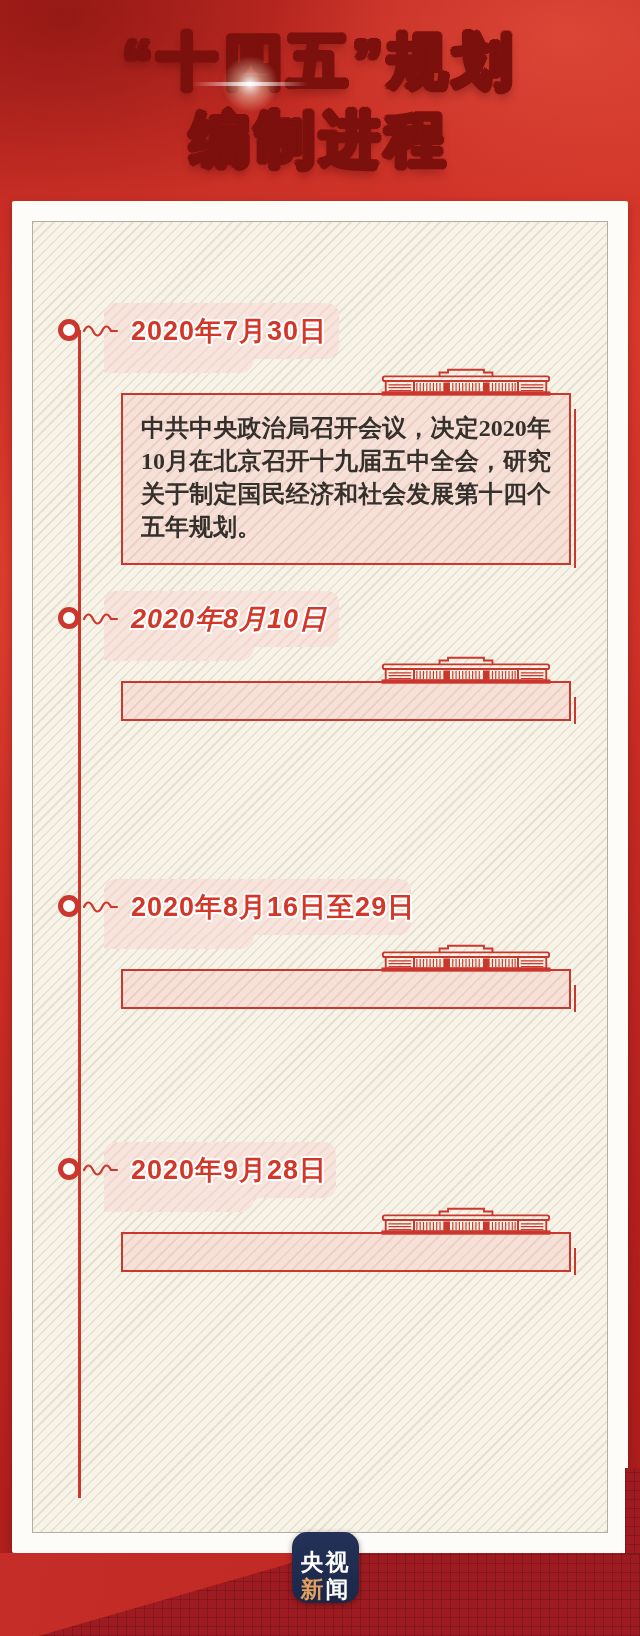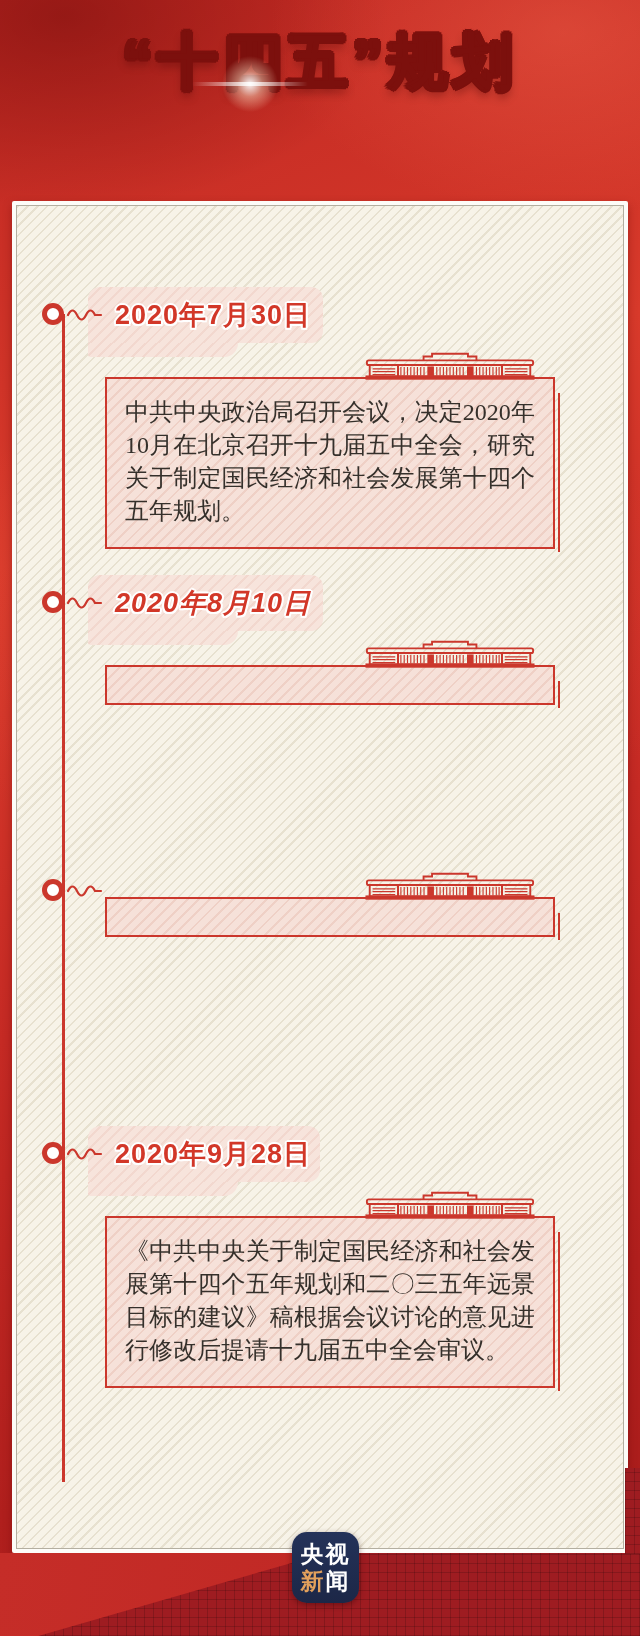--- a/index.html
+++ b/index.html
@@ -23,21 +23,21 @@
                 2px 2px 0 #7c100d,-2px 2px 0 #7c100d,2px -2px 0 #7c100d,-2px -2px 0 #7c100d,
                 0 6px 10px rgba(60,0,0,.45);
   }
   .flare{position:absolute;left:218px;top:52px;width:64px;height:64px;z-index:4;pointer-events:none;
     background:radial-gradient(circle at 50% 50%, rgba(255,255,255,.95) 0%, rgba(255,230,200,.45) 28%, rgba(255,255,255,0) 62%);}
   .flare:after{content:"";position:absolute;left:-26px;top:30px;width:116px;height:4px;
     background:linear-gradient(90deg,transparent, rgba(255,255,255,.85), transparent);border-radius:2px;}
   
   .card{
     position:absolute;left:12px;top:201px;width:616px;height:1352px;z-index:2;
-    background:#fdfcf8;border-radius:2px;box-sizing:border-box;padding:4px;
+    background:#fdfcf8;border-radius:2px;box-sizing:border-box;padding:20px;
     box-shadow:0 4px 10px rgba(90,0,0,.35);
   }
   .card-inner{
     position:relative;width:100%;height:100%;box-sizing:border-box;
     border:1px solid #b3aea0;
     background:
       repeating-linear-gradient(135deg, rgba(205,195,168,.38) 0 1.6px, rgba(0,0,0,0) 1.6px 7px),
       #f7f3e8;
   }
   
@@ -73,21 +73,21 @@
     position:relative;margin:34px 0 0 88px;width:450px;box-sizing:border-box;
     border:2px solid #cb372c;
     background:
       repeating-linear-gradient(135deg, rgba(210,140,120,.20) 0 2px, rgba(0,0,0,0) 2px 8px),
       #f6e1d9;
     padding:17px 18px 19px 18px;
   }
   .box:after{content:"";position:absolute;top:14px;right:-7px;bottom:-5px;width:4px;
     border-right:2px solid #cb372c;}
   .box-text{
-    font-family:"Liberation Serif", serif;font-weight:400;color:#35302b;
+    font-family:"Liberation Serif", serif;font-weight:700;color:#35302b;
     font-size:24px;line-height:33px;text-align:justify;
   }
   .hall{position:absolute;right:18px;top:-28px;width:170px;height:30px;}
   
   .band{position:absolute;left:0;top:1553px;width:640px;height:83px;z-index:2;
     background:linear-gradient(100deg,#c52d28,#bd2522);}
   .band-dark{position:absolute;inset:0;
     background:
       repeating-linear-gradient(0deg, rgba(0,0,0,.16) 0 1px, rgba(0,0,0,0) 1px 9px),
       repeating-linear-gradient(90deg, rgba(0,0,0,.16) 0 1px, rgba(0,0,0,0) 1px 9px),
@@ -95,31 +95,32 @@
     clip-path:polygon(51% 0, 100% 0, 100% 100%, 6% 100%);}
   .right-dark{position:absolute;left:625px;top:1468px;width:15px;height:86px;z-index:2;
     background:
       repeating-linear-gradient(0deg, rgba(0,0,0,.16) 0 1px, rgba(0,0,0,0) 1px 9px),
       repeating-linear-gradient(90deg, rgba(0,0,0,.16) 0 1px, rgba(0,0,0,0) 1px 9px),
       #9e1c21;}
   
   .logo{
     position:absolute;left:292px;top:1532px;width:67px;height:71px;z-index:5;
     background:linear-gradient(180deg,#243259,#1c2747);border-radius:15px;
-    display:flex;flex-direction:column;align-items:center;justify-content:center;
+    display:flex;flex-direction:column;align-items:center;justify-content:flex-end;
     box-shadow:0 2px 6px rgba(40,0,0,.4);
   }
   .logo-row{font-size:23px;line-height:27px;font-weight:800;color:#ffffff;letter-spacing:2px;white-space:nowrap;}
   .logo-xin{color:#e2a05c;}
 </style>
 </head>
 <body>
 
 <div class="header">
   <div class="title-line">“十四五”规划</div>
+  <div class="title-line">编制进程</div>
 </div>
 <div class="flare"></div>
 
 <div class="card">
   <div class="card-inner">
     <div class="vline"></div>
     <div>
   <div class="entry">
     <div class="node"></div>
     <svg class="squiggle" viewBox="0 0 36 13">
@@ -179,20 +180,23 @@
         </g>
       </svg>
     </div>
   </div>
 
   <div class="entry">
     <div class="node"></div>
     <svg class="squiggle" viewBox="0 0 36 13">
       <path d="M1,7 C4,1 7,1 10,7 S16,13 19,7 S25,1 28,7 L34,7" fill="none" stroke="#cb372c" stroke-width="2.2" stroke-linecap="round"></path>
     </svg>
+    <div class="banner">
+      <span class="date">2020年8月16日至29日</span>
+    </div>
     <div class="box">
       <svg class="hall" viewBox="0 0 180 30">
         <g fill="none" stroke="#cb372c" stroke-width="2">
           <path d="M62,9 v-4 h9 v-3 h38 v3 h9 v4"></path>
           <rect x="2" y="9" width="176" height="5" rx="2"></rect>
           <rect x="5" y="14" width="30" height="12"></rect>
           <rect x="145" y="14" width="30" height="12"></rect>
           <rect x="35" y="14" width="110" height="12"></rect>
           <rect x="1.5" y="26" width="177" height="2.5"></rect>
         </g>
@@ -228,21 +232,20 @@
         </g>
         <g stroke="#cb372c" stroke-width="1.2">
           <path d="M8,18 h24 M8,21 h24 M8,24 h24 M148,18 h24 M148,21 h24 M148,24 h24"></path>
           <path d="M38,16 v9 M41.5,16 v9 M45,16 v9 M48.5,16 v9 M52,16 v9 M55.5,16 v9 M59,16 v9 M62.5,16 v9 M76,16 v9 M79.5,16 v9 M83,16 v9 M86.5,16 v9 M90,16 v9 M93.5,16 v9 M97,16 v9 M100.5,16 v9 M104,16 v9 M118,16 v9 M121.5,16 v9 M125,16 v9 M128.5,16 v9 M132,16 v9 M135.5,16 v9 M139,16 v9 M142,16 v9"></path>
         </g>
         <g fill="#cb372c" stroke="none">
           <rect x="66" y="15.5" width="7" height="10"></rect>
           <rect x="108" y="15.5" width="7" height="10"></rect>
         </g>
       </svg>
-      <div class="box-text">《中共中央关于制定国民经济和社会发展第十四个五年规划和二〇三五年远景目标的建议》稿根据会议讨论的意见进行修改后提请十九届五中全会审议。</div>
     </div>
   </div>
 </div>
   </div>
 </div>
 
 <div class="band">
   <div class="band-dark"></div>
 </div>
 <div class="right-dark"></div>

